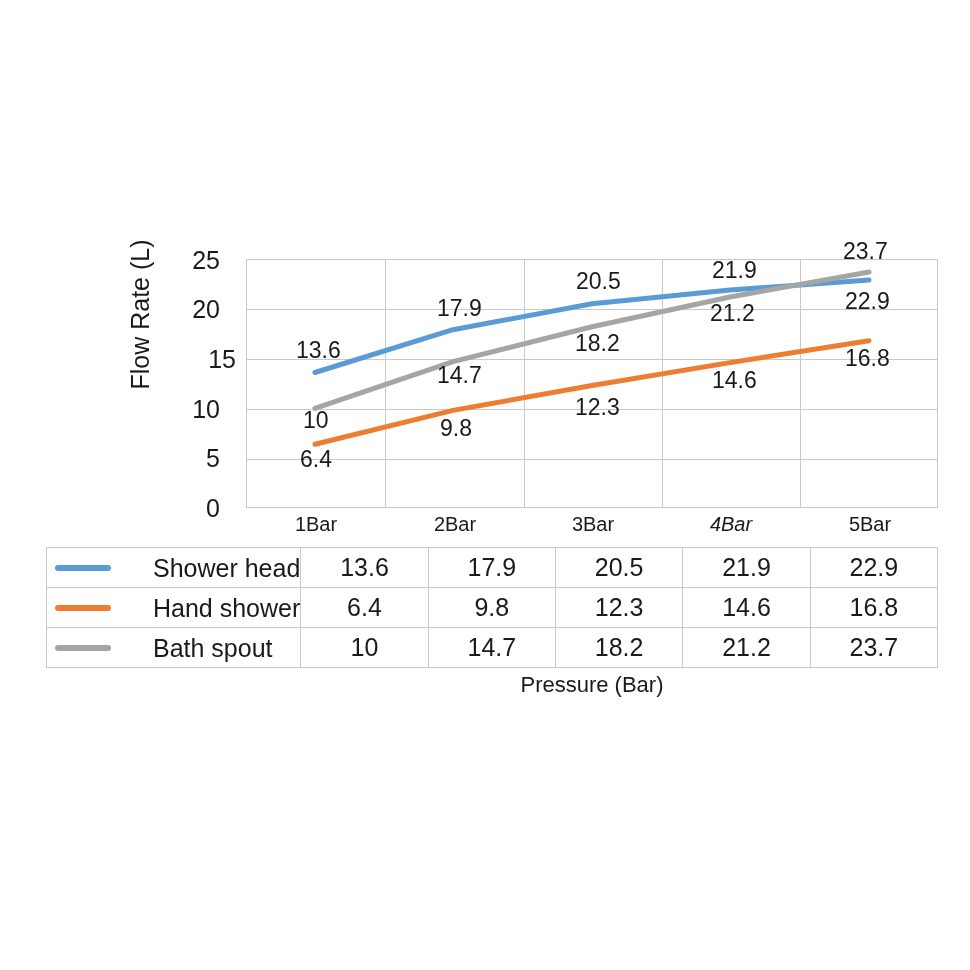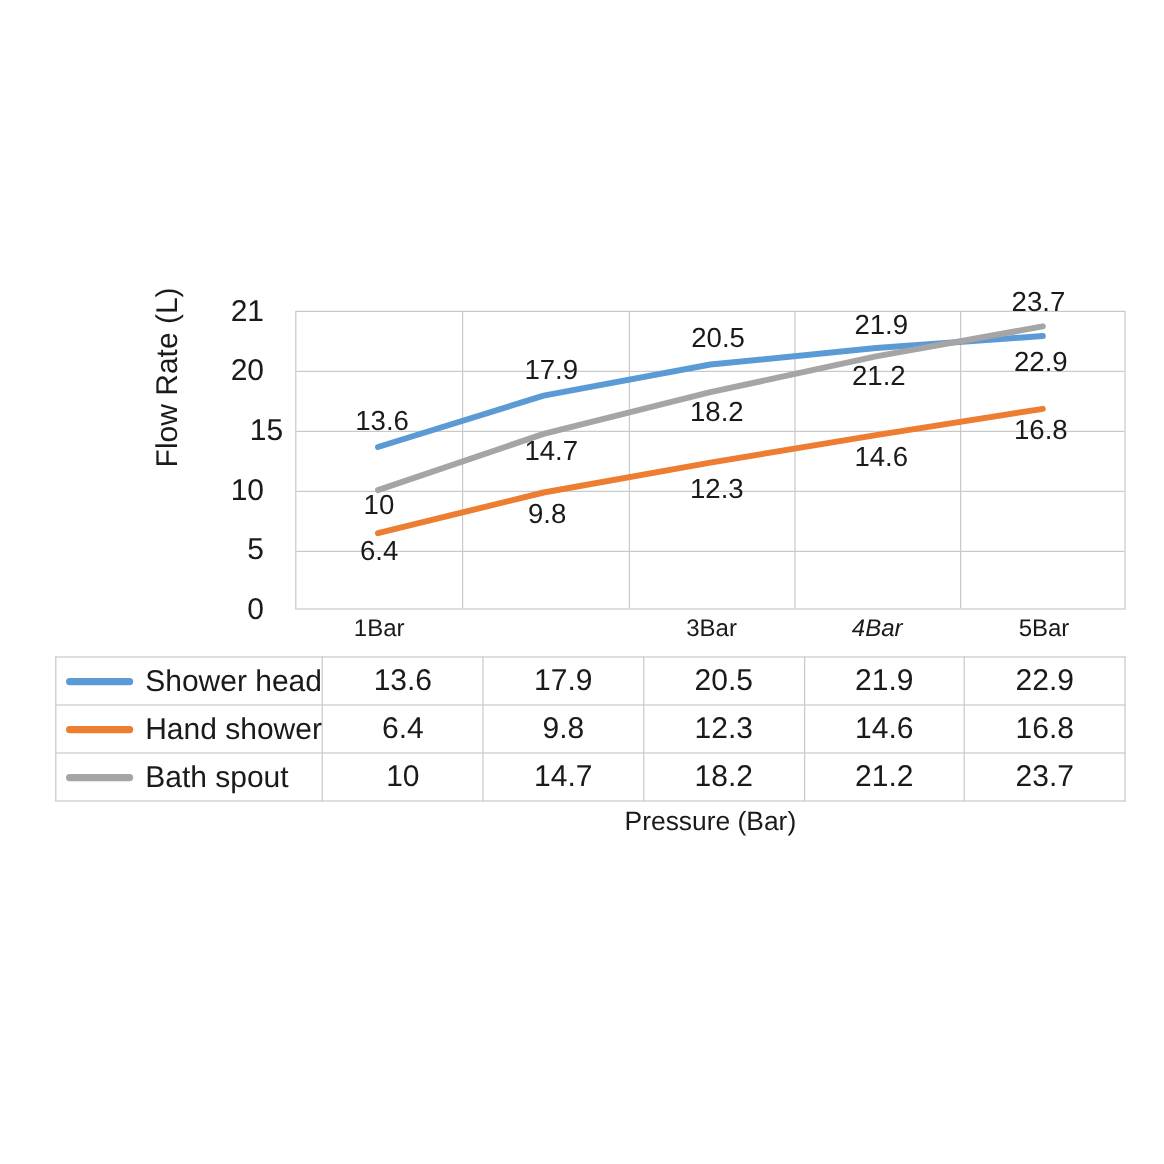--- a/index.html
+++ b/index.html
@@ -114,20 +114,21 @@
   .swatch {
     display: inline-block;
     width: 56px;
     height: 6px;
     border-radius: 3px;
     vertical-align: middle;
     margin-right: 10px;
   }
   .series-name {
     vertical-align: middle;
+    margin-left: 32px;
   }
 
   .x-axis-title {
     position: absolute;
     left: 246px;
     top: 672px;
     width: 692px;
     text-align: center;
     font-size: 22px;
     color: #1a1a1a;
@@ -147,21 +148,21 @@
 
 <div id="chart-root">
 
   <div class="y-axis-title">Flow Rate (L)</div>
 
   <div class="y-tick-label" style="left:160px; top:508px;">0</div>
   <div class="y-tick-label" style="left:160px; top:458px;">5</div>
   <div class="y-tick-label" style="left:160px; top:409px;">10</div>
   <div class="y-tick-label" style="left:176px; top:359px;">15</div>
   <div class="y-tick-label" style="left:160px; top:309px;">20</div>
-  <div class="y-tick-label" style="left:160px; top:260px;">21</div>
+  <div class="y-tick-label" style="left:160px; top:260px;">25</div>
 
   <div class="plot-area">
     <div class="grid-h" style="top:49px;"></div>
     <div class="grid-h" style="top:99px;"></div>
     <div class="grid-h" style="top:149px;"></div>
     <div class="grid-h" style="top:199px;"></div>
 
     <div class="grid-v" style="left:138px;"></div>
     <div class="grid-v" style="left:277px;"></div>
     <div class="grid-v" style="left:415px;"></div>
@@ -189,20 +190,21 @@
   <div class="point-label" style="left:712px; top:367px;">14.6</div>
   <div class="point-label" style="left:845px; top:345px;">16.8</div>
 
   <div class="point-label" style="left:303px; top:407px;">10</div>
   <div class="point-label" style="left:437px; top:362px;">14.7</div>
   <div class="point-label" style="left:575px; top:330px;">18.2</div>
   <div class="point-label" style="left:710px; top:300px;">21.2</div>
   <div class="point-label" style="left:843px; top:238px;">23.7</div>
 
   <div class="x-tick-label" style="left:246px;">1Bar</div>
+  <div class="x-tick-label" style="left:385px;">2Bar</div>
   <div class="x-tick-label" style="left:523px;">3Bar</div>
   <div class="x-tick-label" style="left:661px;font-style:italic;">4Bar</div>
   <div class="x-tick-label" style="left:800px;">5Bar</div>
 
   <table class="data-table">
     <tbody>
       <tr>
         <td class="series-cell">
           <span class="swatch" style="background:#5b9bd5;"></span><span class="series-name">Shower head</span>
         </td>

